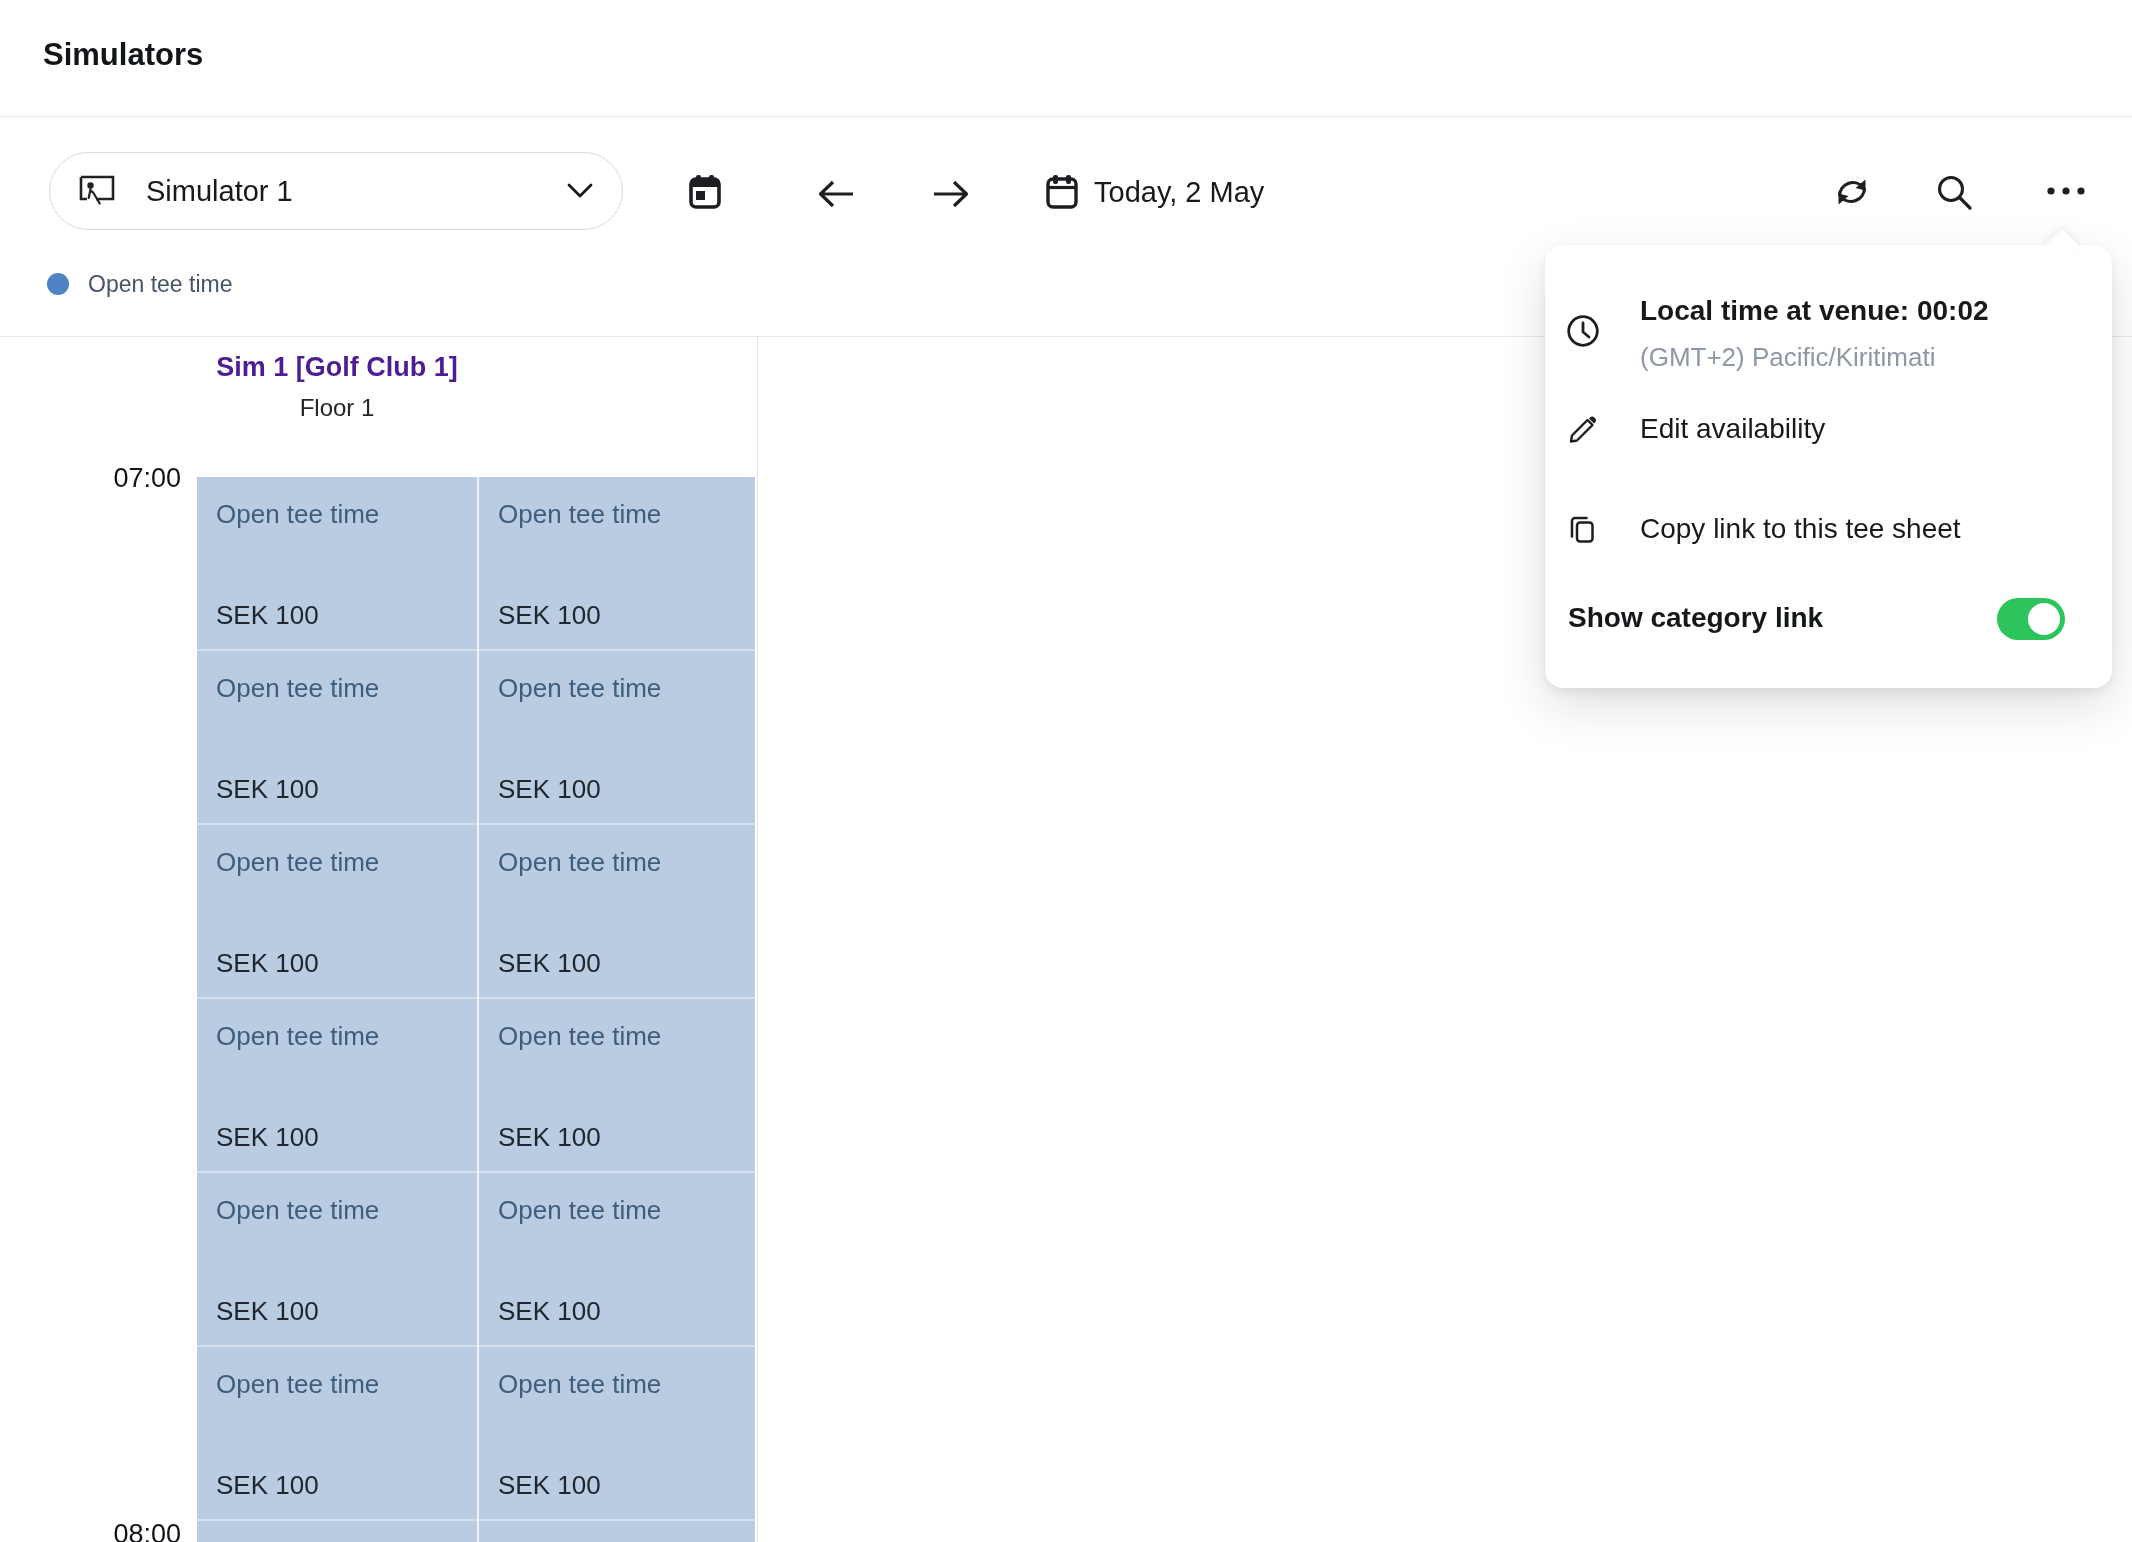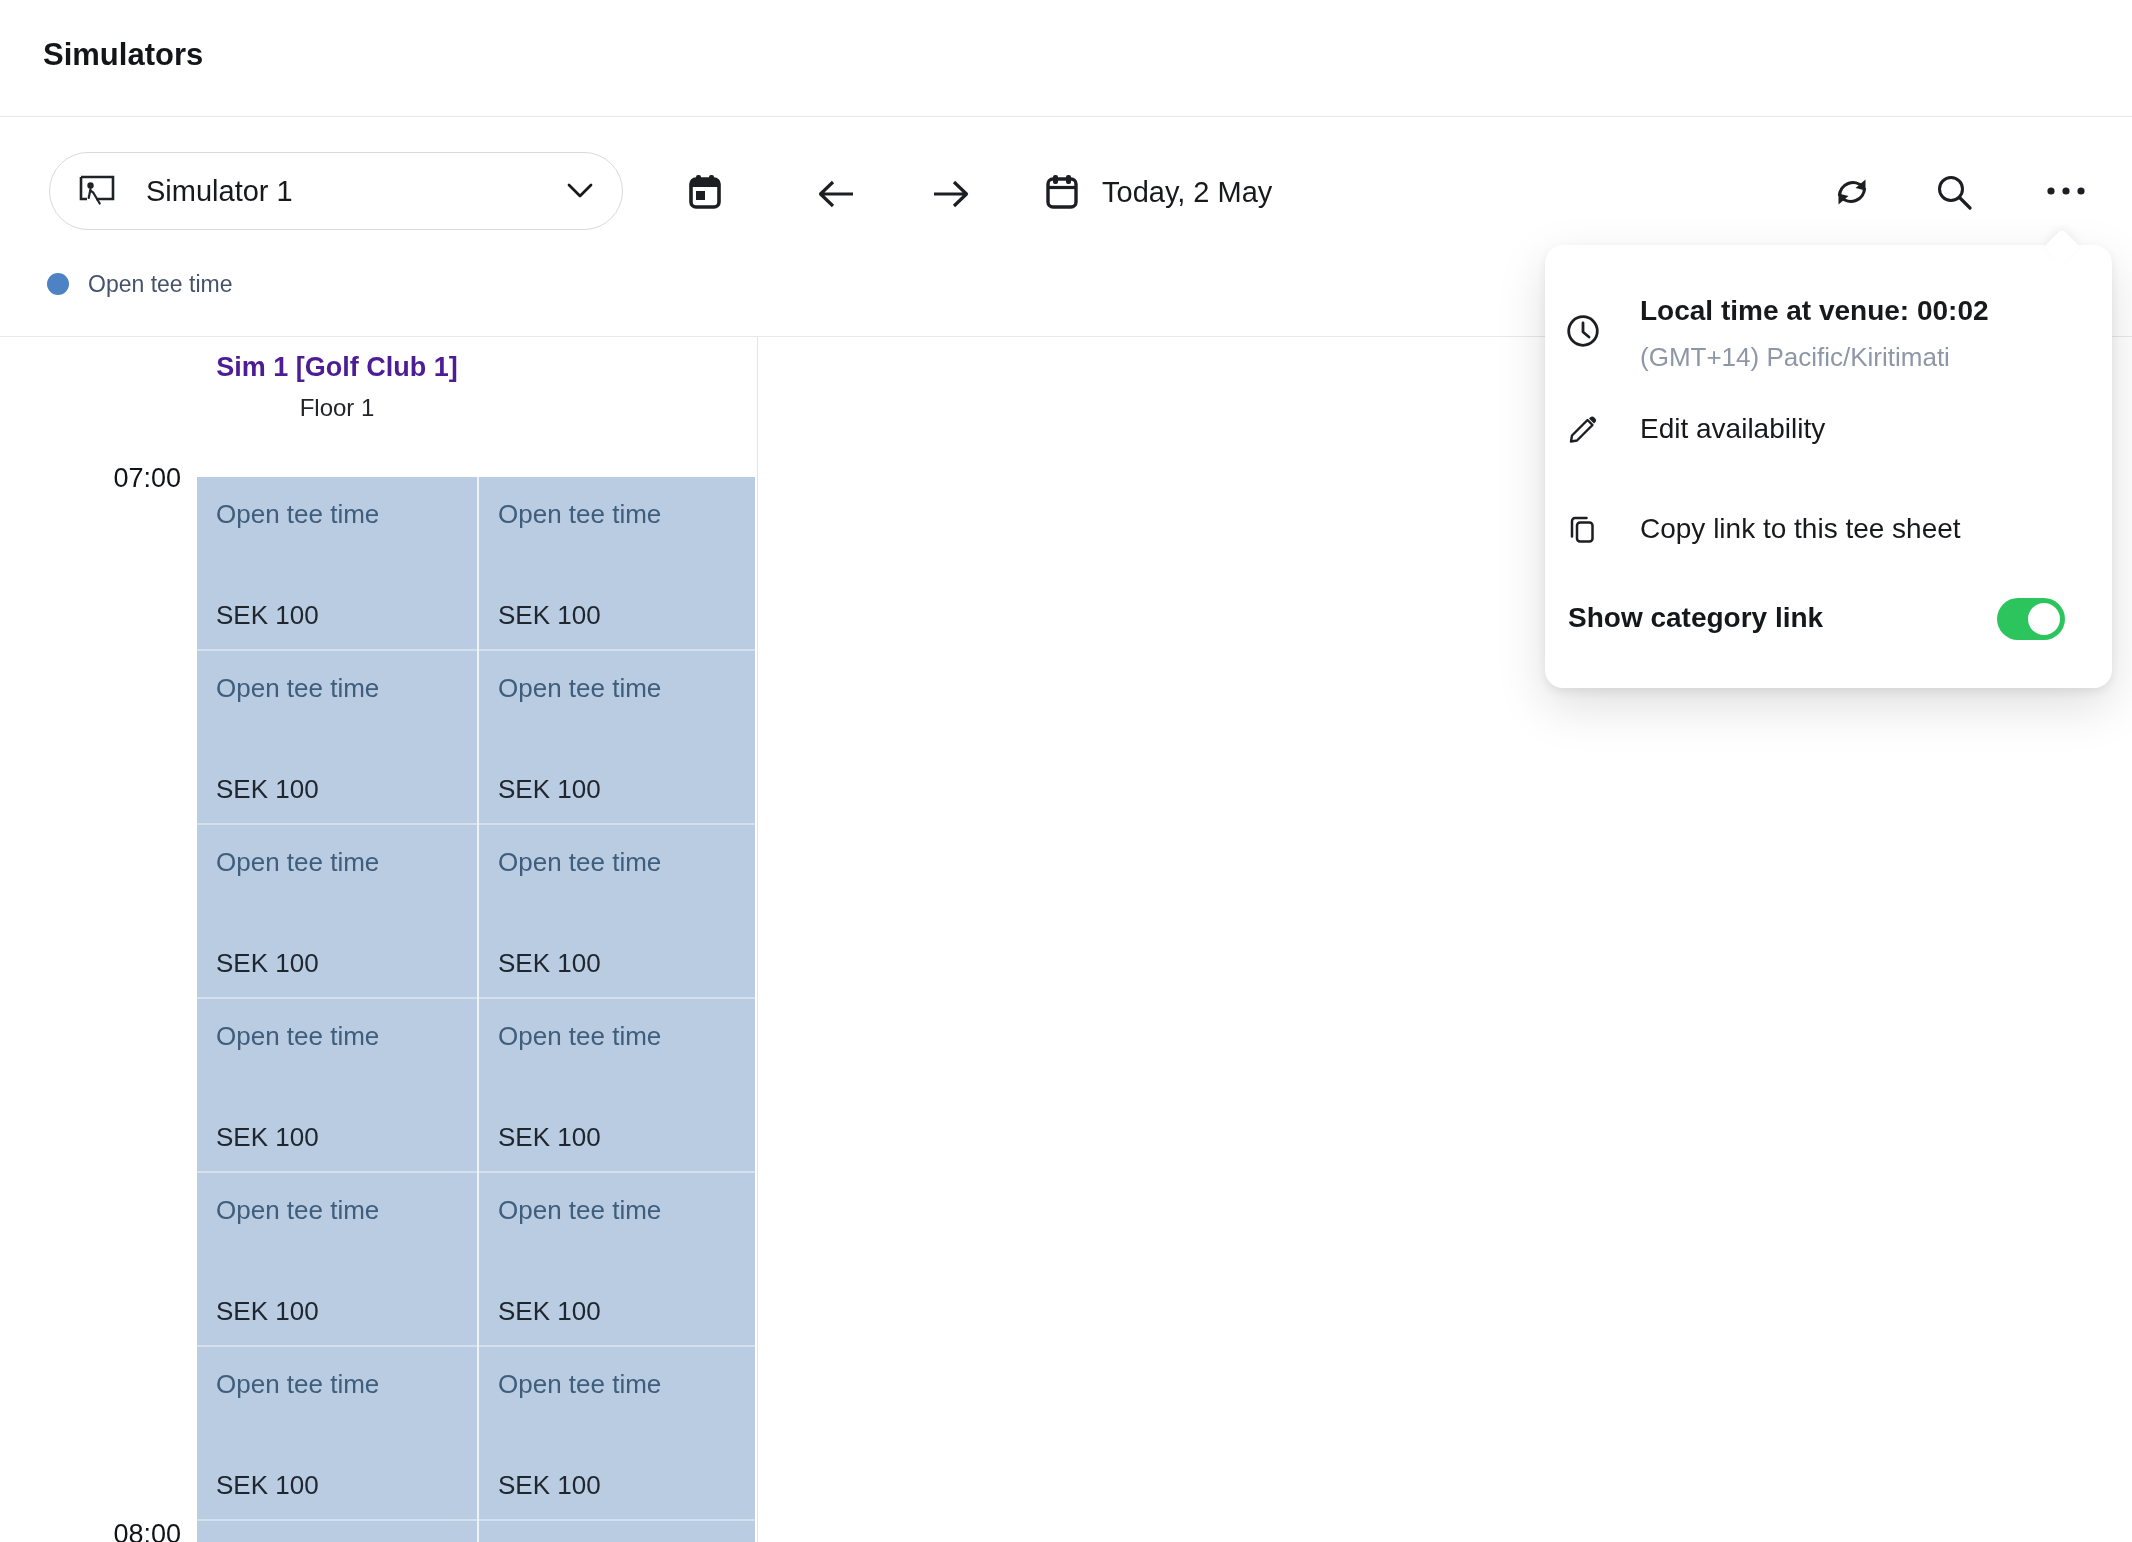--- a/index.html
+++ b/index.html
@@ -22,21 +22,21 @@
   .chevron { margin-left:auto; display:flex; }
   .icon-btn { position:absolute; width:56px; height:56px; display:flex; align-items:center; justify-content:center;
     background:transparent; border:none; cursor:pointer; }
   .btn-cal-today { left:676px; top:47px; }
   .btn-prev     { left:808px; top:49px; }
   .btn-next     { left:923px; top:49px; }
   .btn-refresh  { left:1824px; top:47px; }
   .btn-search   { left:1926px; top:47px; }
   .btn-more     { left:2038px; top:46px; }
   .date-btn { position:absolute; left:1042px; top:43px; height:64px; display:flex; align-items:center;
-    gap:22px; background:transparent; border:none; cursor:pointer; }
+    gap:14px; background:transparent; border:none; cursor:pointer; }
   .date-label { font-size:29px; color:#17191b; }
   .legend { position:absolute; left:47px; top:151px; height:32px; display:flex; align-items:center; gap:19px; }
   .legend-dot { width:22px; height:22px; border-radius:50%; background:var(--legendDot,#4d82c4); }
   .legend-label { font-size:23px; color:#45536a; }
 
   
   .sheet-divider { position:absolute; left:0; top:336px; width:2132px; height:0; border-top:1px solid #e7e8ea; }
   .sheet { position:absolute; left:0; top:337px; width:760px; height:1205px; overflow:hidden; }
   .time-label { position:absolute; left:0; width:181px; text-align:right; font-size:27px; color:#101418; }
   .time-0700 { top:126px; }
@@ -251,21 +251,21 @@
 <div class="menu">
   <div class="menu-caret"></div>
 
   <span class="menu-icon mi-clock">
     <svg width="34" height="34" viewBox="0 0 34 34">
       <circle cx="17" cy="17" r="14.3" fill="none" stroke="#1c1e21" stroke-width="2.8"></circle>
       <path d="M17 9 v9 l6 5" fill="none" stroke="#1c1e21" stroke-width="2.8" stroke-linecap="round" stroke-linejoin="round"></path>
     </svg>
   </span>
   <div class="m-title">Local time at venue: 00:02</div>
-  <div class="m-sub">(GMT+14) Pacific/Kiritimati</div>
+  <div class="m-sub">(GMT+2) Pacific/Kiritimati</div>
 
   <button class="m-item m-row2">
     <span class="menu-icon mi-pencil" style="top:20px;">
       <svg width="32" height="32" viewBox="0 0 32 32">
         <path d="M5 27.5 l1 -6 L21.5 6 l5 5 L11 26.5 l-6 1 z" fill="none" stroke="#1c1e21" stroke-width="2.4" stroke-linejoin="round"></path>
         <path d="M23 4.5 l1 -1 a3 3 0 0 1 4.3 0 l0.7 0.7 a3 3 0 0 1 0 4.3 l-1 1 z" fill="#1c1e21"></path>
       </svg>
     </span>
     <span class="m-item-label">Edit availability</span>
   </button>

